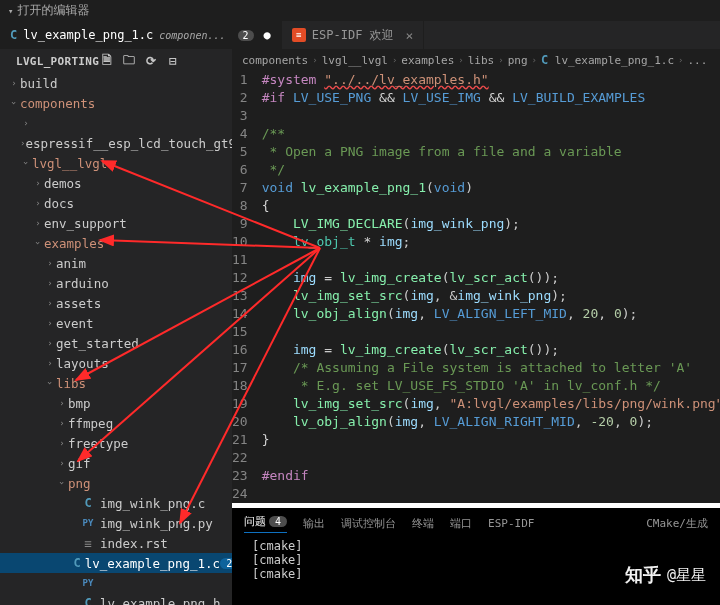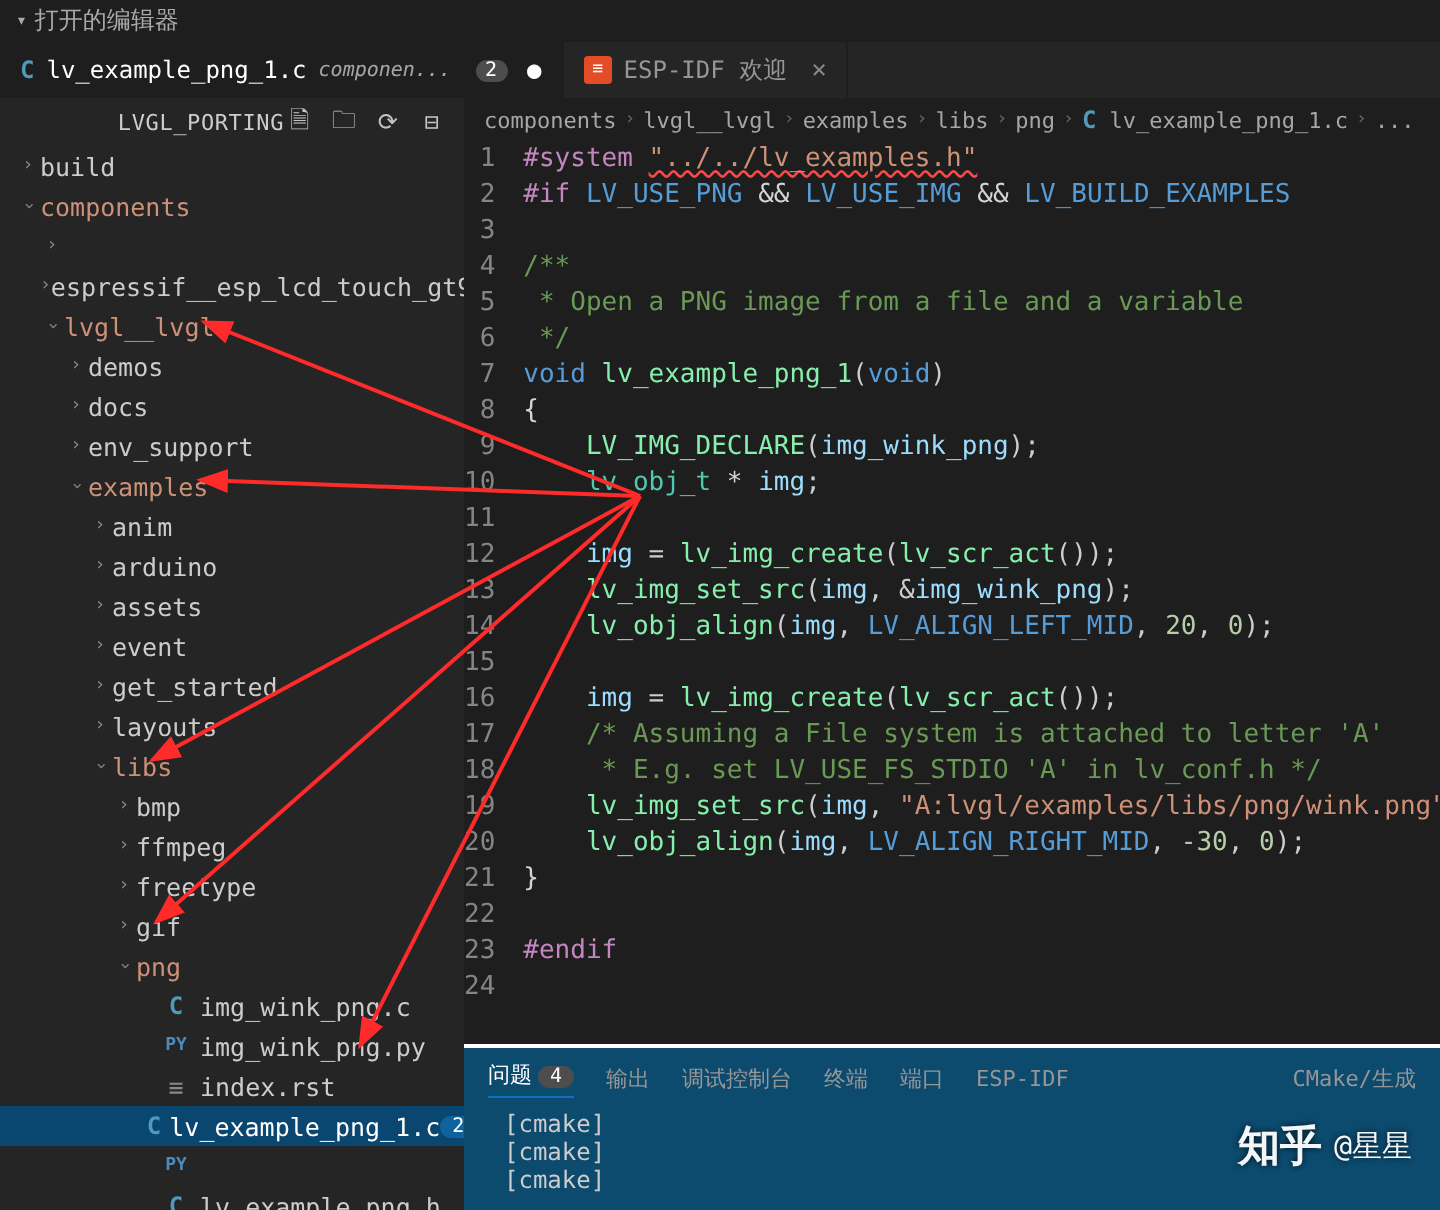--- a/index.html
+++ b/index.html
@@ -12,21 +12,21 @@
 .tab{display:flex;align-items:center;padding:0 10px;font-size:12px;color:#969696;gap:6px;border-right:1px solid #1e1e1e}
 .tab.active{background:#1e1e1e;color:#fff}
 .tab .dot{color:#fff;margin-left:4px}
 .tab .close{color:#888;margin-left:6px;font-size:13px}
 .icon-c{color:#519aba;font-weight:bold;font-size:12px}
 .icon-rss{width:14px;height:14px;background:#e34c26;display:inline-flex;align-items:center;justify-content:center;color:#fff;font-size:9px;border-radius:2px}
 
 .main{display:flex;height:calc(100% - 48px)}
 
 .sidebar{width:232px;background:#252526;display:flex;flex-direction:column;overflow:hidden}
-.sb-header{display:flex;align-items:center;justify-content:flex-end;padding:4px 8px 4px 16px;font-weight:400;font-size:11px;letter-spacing:.3px;color:#ccc}
+.sb-header{display:flex;align-items:center;justify-content:flex-start;padding:4px 8px 4px 16px;font-weight:700;font-size:11px;letter-spacing:.3px;color:#ccc}
 .sb-icons{display:flex;gap:6px}
 .sb-icons span{width:16px;height:16px;display:inline-flex;align-items:center;justify-content:center;color:#c5c5c5;font-size:12px}
 
 .tree{flex:1;overflow-y:auto;font-size:12.5px;color:#ccc}
 .row{display:flex;align-items:center;height:20px;padding-left:6px;cursor:pointer;white-space:nowrap}
 .row.sel{background:#094771;color:#fff}
 .row.hl{color:#ce9178}
 .row .chev{width:12px;font-size:9px;color:#888;display:inline-block;text-align:center}
 .row .chev.open{transform:rotate(90deg)}
 .row.file .chev{visibility:hidden}
@@ -39,29 +39,29 @@
 .editor{flex:1;display:flex;flex-direction:column;background:#1e1e1e;overflow:hidden}
 .breadcrumb{display:flex;align-items:center;padding:4px 10px;font-size:11px;color:#a6a6a6;gap:4px;flex-wrap:wrap}
 .breadcrumb .sep{color:#666;font-size:9px}
 .code{display:flex;font-family:Consolas,monospace;font-size:13px;line-height:18px}
 .gutter{width:40px;text-align:right;color:#858585;padding-right:14px}
 .gutter div{height:18px}
 .src{flex:1}
 .src div{height:18px;white-space:pre}
 .inc{color:#c586c0}.str{color:#ce9178}.kw{color:#569cd6}.mac{color:#569cd6}.fn{color:#86efac}.ty{color:#4ec9b0}.cm{color:#6a9955}.id{color:#9cdcfe}.num{color:#b5cea8}.sq{color:#ce9178;text-decoration:underline wavy #f14c4c}.op{color:#d4d4d4}
 
-.panel{border-top:2px solid #ffffff;background:#0c4a6e;position:absolute;bottom:0;left:232px;right:0}
+.panel{border-top:5px solid #ffffff;background:#000000;position:absolute;bottom:0;left:232px;right:0}
 .ptabs{display:flex;gap:16px;padding:6px 12px;font-size:11px;color:#969696;align-items:center}
 .ptabs .ptab.active{color:#fff;border-bottom:1px solid #0e70c0;padding-bottom:3px}
 .ptabs .cnt{background:#4d4d4d;border-radius:8px;padding:0 6px;margin-left:3px;font-size:10px}
 .ptabs .spacer{flex:1}
-.pout{padding:0 20px 8px;font-family:Consolas,monospace;font-size:12px;color:#ccc}
+.pout{padding:0 20px 24px;font-family:Consolas,monospace;font-size:12px;color:#ccc}
 
 .watermark{position:absolute;bottom:18px;right:14px;color:#fff;font-size:15px;display:flex;align-items:center;gap:6px;opacity:.95;text-shadow:0 0 3px rgba(0,0,0,.8)}
-.watermark .logo{font-weight:bold;font-size:21px}
+.watermark .logo{font-weight:bold;font-size:18px}
 
 svg.arrows{position:absolute;top:48px;left:0;width:720px;height:557px;pointer-events:none}
 
 ::-webkit-scrollbar{width:10px}::-webkit-scrollbar-thumb{background:#424242}
 </style>
 </head>
 <body>
 
 <div class="header">
   <span class="chev">▾</span>
@@ -267,21 +267,21 @@
           <div>    <span class="ty">lv_obj_t</span> <span class="op">*</span> <span class="id">img</span>;</div>
           <div>&nbsp;</div>
           <div>    <span class="id">img</span> = <span class="fn">lv_img_create</span>(<span class="fn">lv_scr_act</span>());</div>
           <div>    <span class="fn">lv_img_set_src</span>(<span class="id">img</span>, &amp;<span class="id">img_wink_png</span>);</div>
           <div>    <span class="fn">lv_obj_align</span>(<span class="id">img</span>, <span class="mac">LV_ALIGN_LEFT_MID</span>, <span class="num">20</span>, <span class="num">0</span>);</div>
           <div>&nbsp;</div>
           <div>    <span class="id">img</span> = <span class="fn">lv_img_create</span>(<span class="fn">lv_scr_act</span>());</div>
           <div>    <span class="cm">/* Assuming a File system is attached to letter 'A'</span></div>
           <div>    <span class="cm"> * E.g. set LV_USE_FS_STDIO 'A' in lv_conf.h */</span></div>
           <div>    <span class="fn">lv_img_set_src</span>(<span class="id">img</span>, <span class="str">"A:lvgl/examples/libs/png/wink.png"</span>);</div>
-          <div>    <span class="fn">lv_obj_align</span>(<span class="id">img</span>, <span class="mac">LV_ALIGN_RIGHT_MID</span>, <span class="num">-30</span>, <span class="num">0</span>);</div>
+          <div>    <span class="fn">lv_obj_align</span>(<span class="id">img</span>, <span class="mac">LV_ALIGN_RIGHT_MID</span>, <span class="num">-20</span>, <span class="num">0</span>);</div>
           <div><span class="op">}</span></div>
           <div>&nbsp;</div>
           <div><span class="inc">#endif</span></div>
           <div>&nbsp;</div>
         </div>
     </div>
   </div>
 </div>
 
 <div class="panel">

